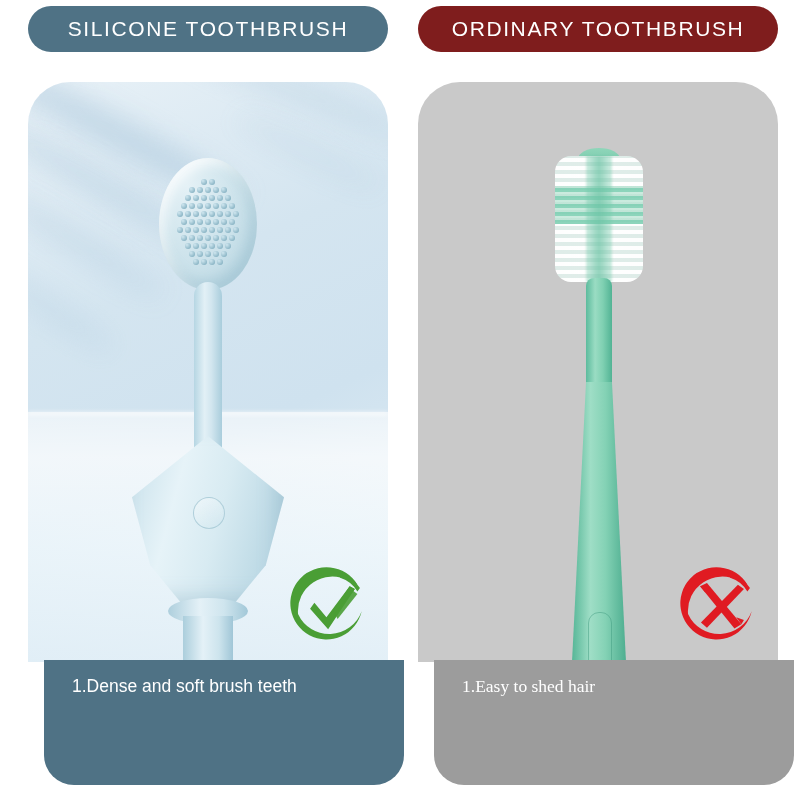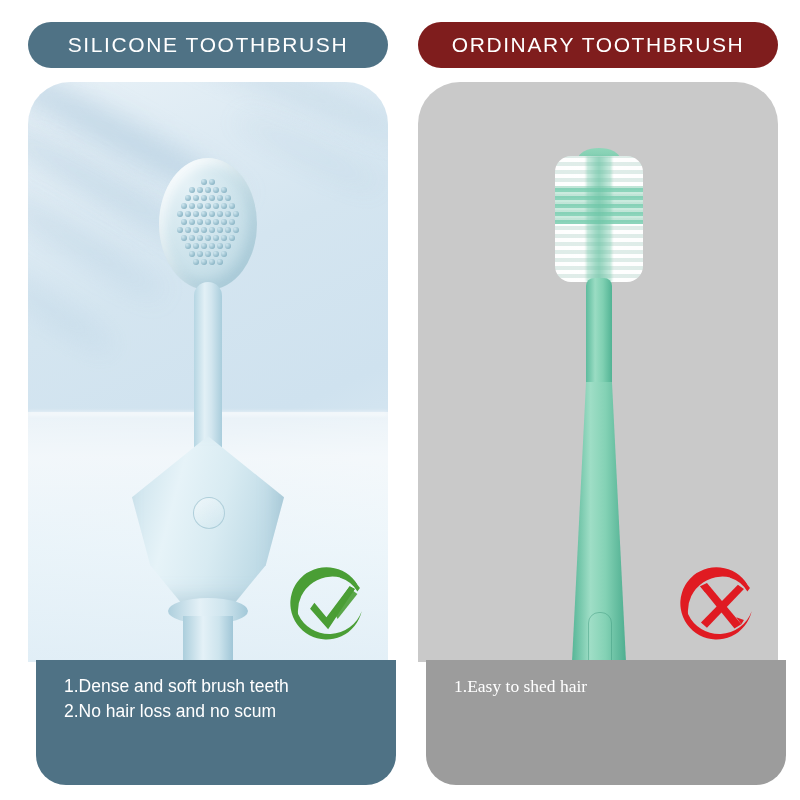--- a/index.html
+++ b/index.html
@@ -12,21 +12,21 @@
     height: 800px;
     position: relative;
     overflow: hidden;
     font-family: "Liberation Sans", sans-serif;
     -webkit-font-smoothing: antialiased;
   }
 
   
   .header-row {
     position: absolute;
-    top: 22px;
+    top: 6px;
     left: 0;
     width: 668px;
     height: 46px;
   }
   .pill {
     position: absolute;
     top: 0;
     height: 46px;
     border-radius: 23px;
     display: flex;
@@ -263,21 +263,21 @@
     width: 86px;
     height: 86px;
     right: 16px;
     bottom: 12px;
   }
   .badge svg { width: 86px; height: 86px; display: block; }
 
   
   .footer {
     position: absolute;
-    left: 8px;
+    left: 16px;
     top: 578px;
     width: 360px;
     height: 125px;
     border-radius: 0 0 30px 30px;
     padding: 14px 8px 0 0;
     box-sizing: border-box;
   }
   .footer-left  { background: #4f7285; }
   .footer-right { background: #9c9c9c; }
   .footer ul {
@@ -401,21 +401,20 @@
         <path d="M28 52 L33 45 L47 62 L74 26 L80 29 L49 76 Z" fill="#4a9e35"></path>
         <path d="M74 26 L80 29 L58 60 L55 54 Z" fill="#4a9e35"></path>
         <path d="M78 31 L83 35 L60 64 L57 58 Z" fill="#4a9e35" opacity="0.9"></path>
       </svg>
     </div>
   </div>
 
   <div class="footer footer-left">
     <ul>
       <li>1.Dense and soft brush teeth</li>
-      <li>2.No hair loss and no scum</li>
     </ul>
   </div>
 </div>
 
 <div class="panel panel-right">
 
   <div class="photo photo-right">
     <div class="ord-wrap">
       <div class="ord-cap"></div>
       <div class="ord-head"></div>

